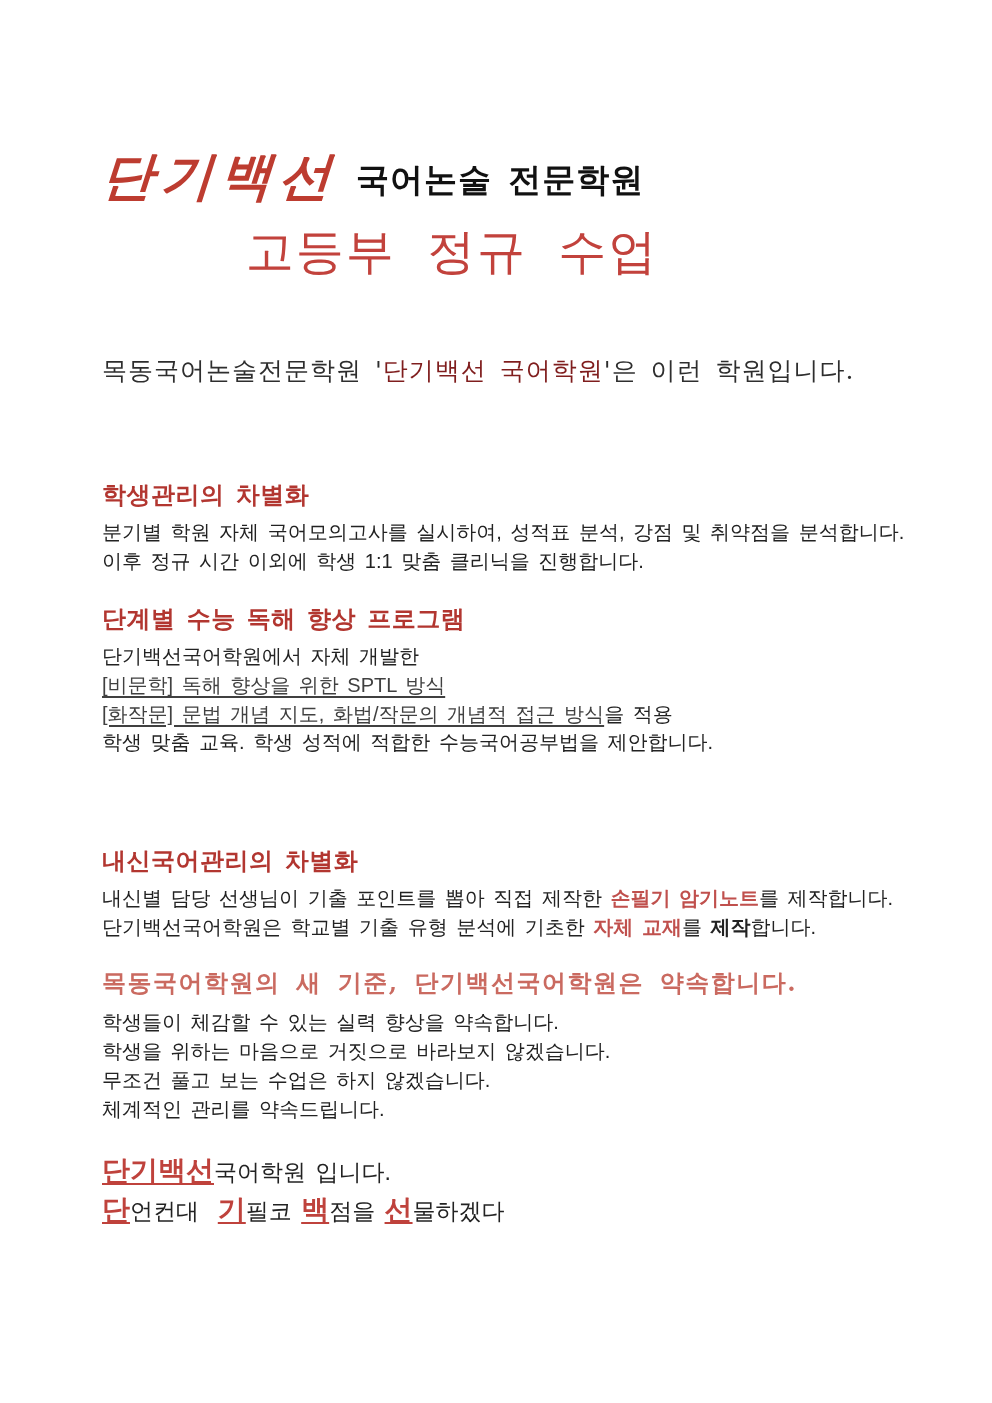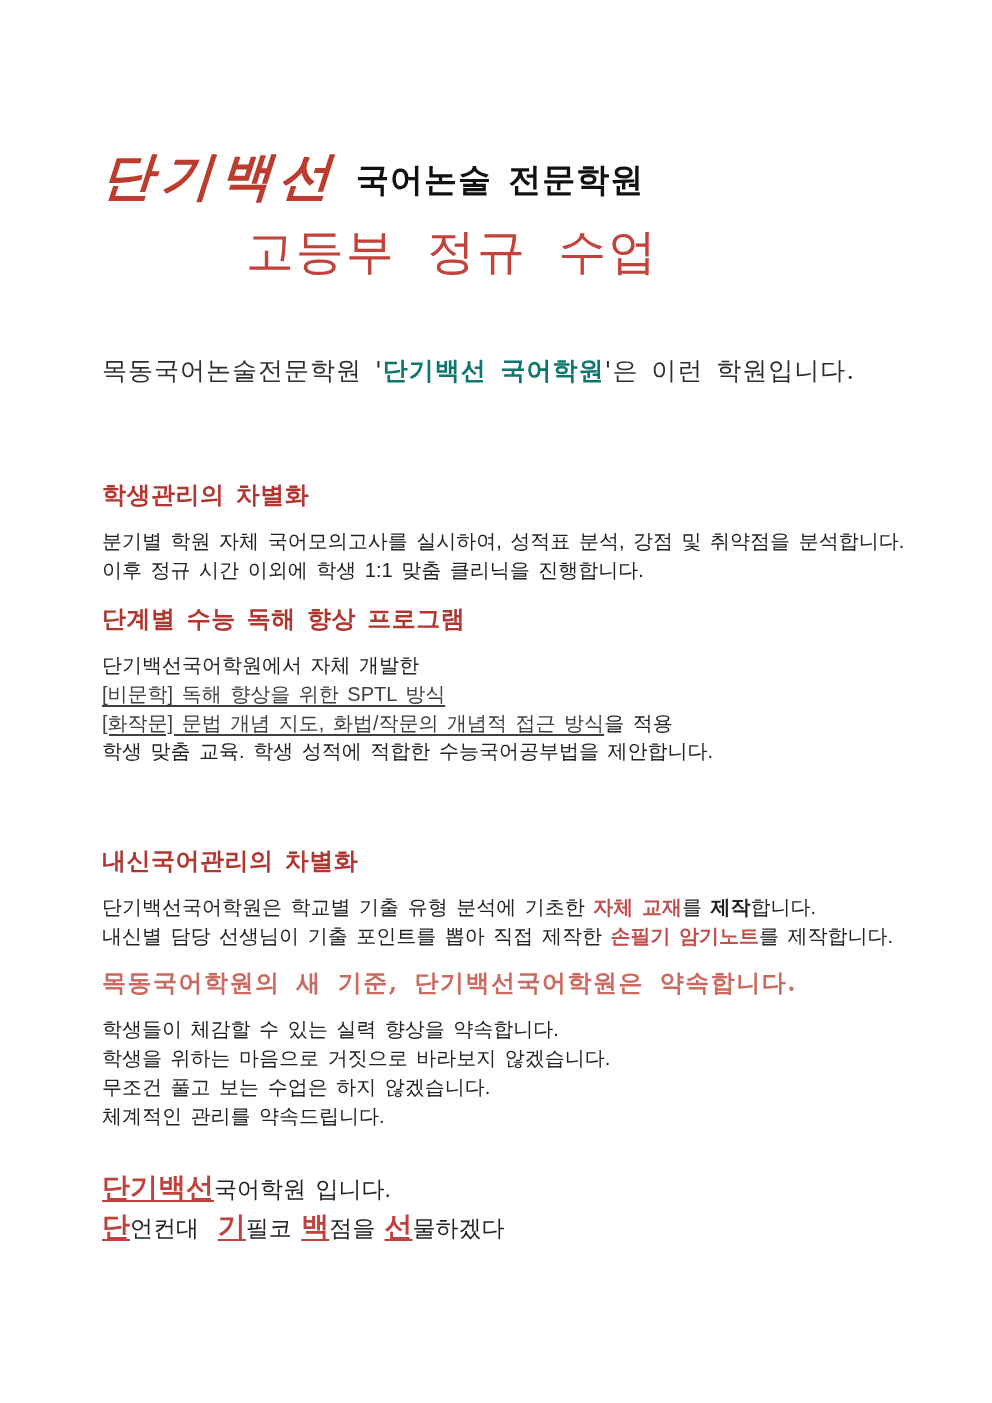--- a/index.html
+++ b/index.html
@@ -44,30 +44,30 @@
     color: #c2423c; letter-spacing: 2px; word-spacing: 16px;
   }
 
   
   .intro {
     position: absolute; top: 350px; left: 102px; right: 60px;
     font-family: "DejaVu Serif", serif;
     font-size: 25px; line-height: 41px;
     color: #2e2e2e; letter-spacing: 1px; word-spacing: 4px;
   }
-  .intro .seg.red-script { color: #0f766e; font-weight: bold; }
+  .intro .seg.red-script { color: #7f1d1d; font-weight: normal; }
 
   
   .section { position: absolute; left: 102px; right: 50px; }
   .section .heading {
     font-size: 24px; line-height: 30px; font-weight: bold;
     color: #b23630; letter-spacing: 0.5px; word-spacing: 4px;
     margin: 0 0 8px 0;
   }
-  .section .body { font-size: 20px; line-height: 29px; word-spacing: 3px; color: #222222; margin-top: 17px; }
+  .section .body { font-size: 20px; line-height: 29px; word-spacing: 3px; color: #222222; }
 
   .sec-management { top: 480px; }
   .sec-reading    { top: 604px; }
   .sec-naesin     { top: 846px; }
   .sec-promise    { top: 968px; }
   .sec-closing    { top: 1152px; }
 
   .sec-reading .body { line-height: 28.8px; }
 
   
@@ -124,22 +124,22 @@
         <div class="line"><span class="seg plain">단기백선국어학원에서 자체 개발한</span></div>
         <div class="line"><span class="seg ul-red">[비문학] 독해 향상을 위한 SPTL 방식</span></div>
         <div class="line"><span class="seg ul-red">[화작문] 문법 개념 지도, 화법/작문의 개념적 접근 방식</span><span class="seg plain">을 적용</span></div>
         <div class="line"><span class="seg plain">학생 맞춤 교육. 학생 성적에 적합한 수능국어공부법을 제안합니다.</span></div>
       </div>
   </div>
 
   <div class="section sec-naesin">
     <h2 class="heading">내신국어관리의 차별화</h2>
     <div class="body">
+        <div class="line"><span class="seg plain">내신별 담당 선생님이 기출 포인트를 뽑아 직접 제작한 </span><span class="seg em">손필기 암기노트</span><span class="seg plain">를 제작합니다.</span></div>
         <div class="line"><span class="seg plain">단기백선국어학원은 학교별 기출 유형 분석에 기초한 </span><span class="seg em">자체 교재</span><span class="seg plain">를 </span><span class="seg b">제작</span><span class="seg plain">합니다.</span></div>
-        <div class="line"><span class="seg plain">내신별 담당 선생님이 기출 포인트를 뽑아 직접 제작한 </span><span class="seg em">손필기 암기노트</span><span class="seg plain">를 제작합니다.</span></div>
       </div>
   </div>
 
   <div class="section sec-promise">
     <h2 class="heading">목동국어학원의 새 기준, 단기백선국어학원은 약속합니다.</h2>
     <div class="body">
         <div class="line"><span class="seg plain">학생들이 체감할 수 있는 실력 향상을 약속합니다.</span></div>
         <div class="line"><span class="seg plain">학생을 위하는 마음으로 거짓으로 바라보지 않겠습니다.</span></div>
         <div class="line"><span class="seg plain">무조건 풀고 보는 수업은 하지 않겠습니다.</span></div>
         <div class="line"><span class="seg plain">체계적인 관리를 약속드립니다.</span></div>

